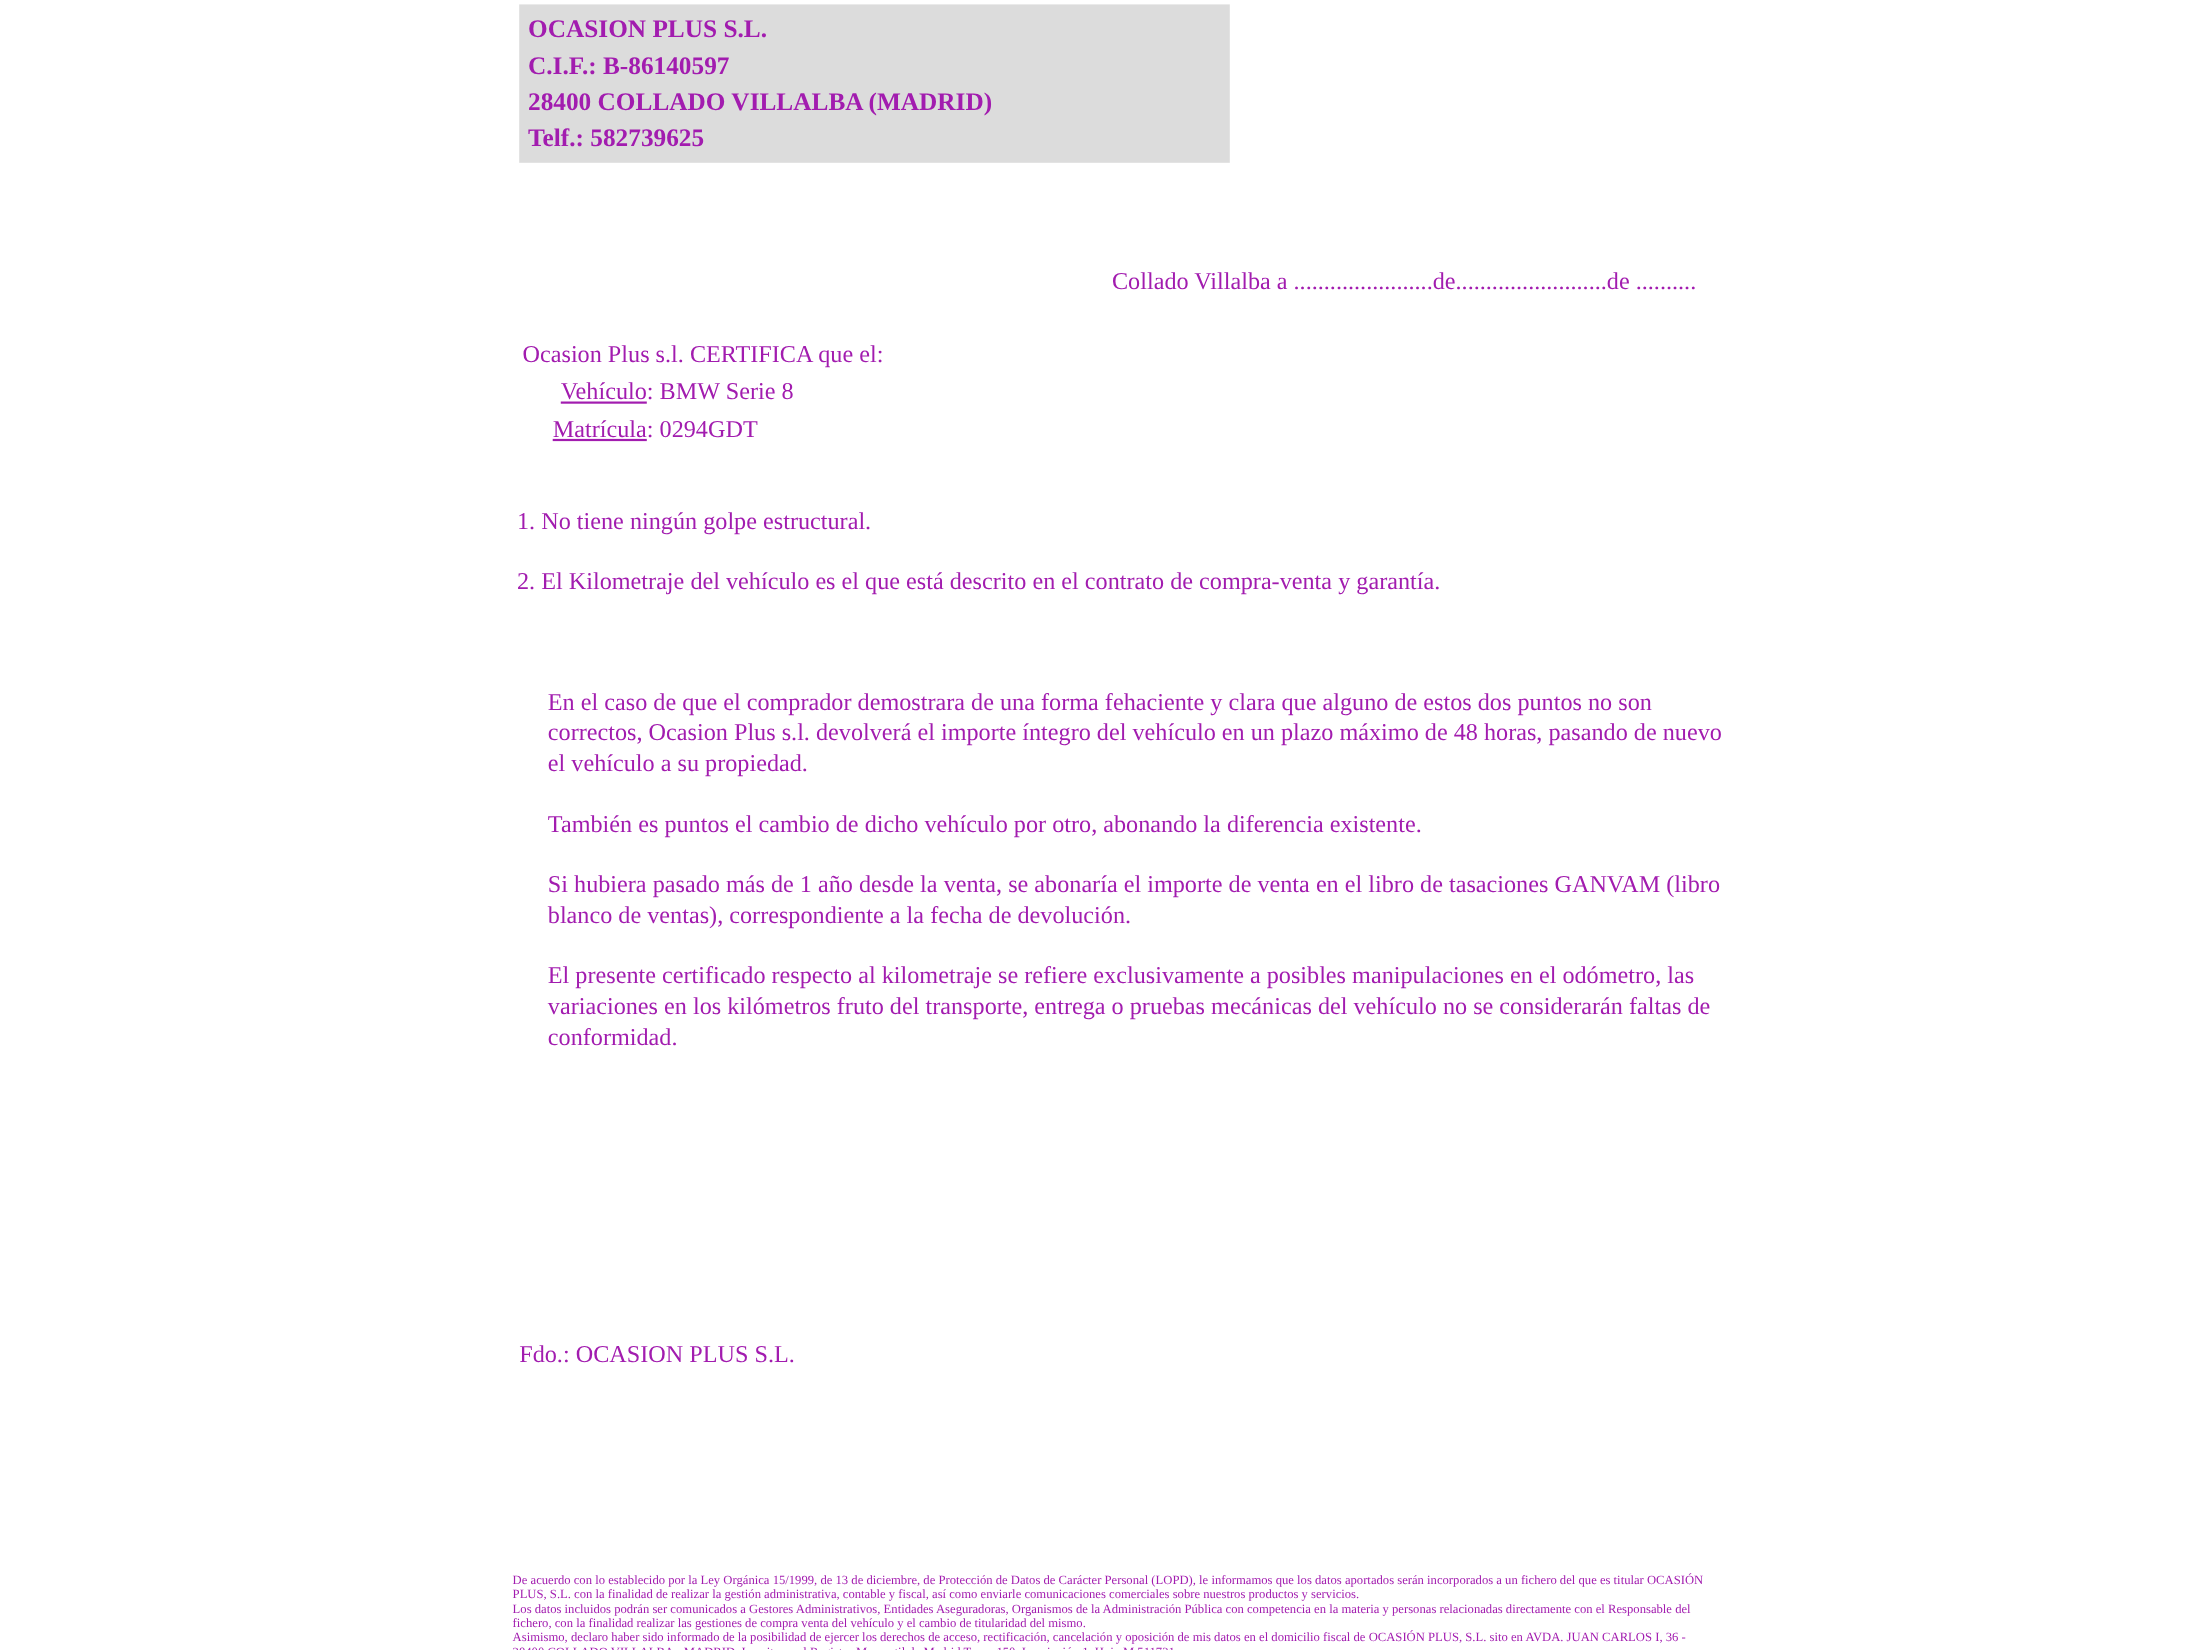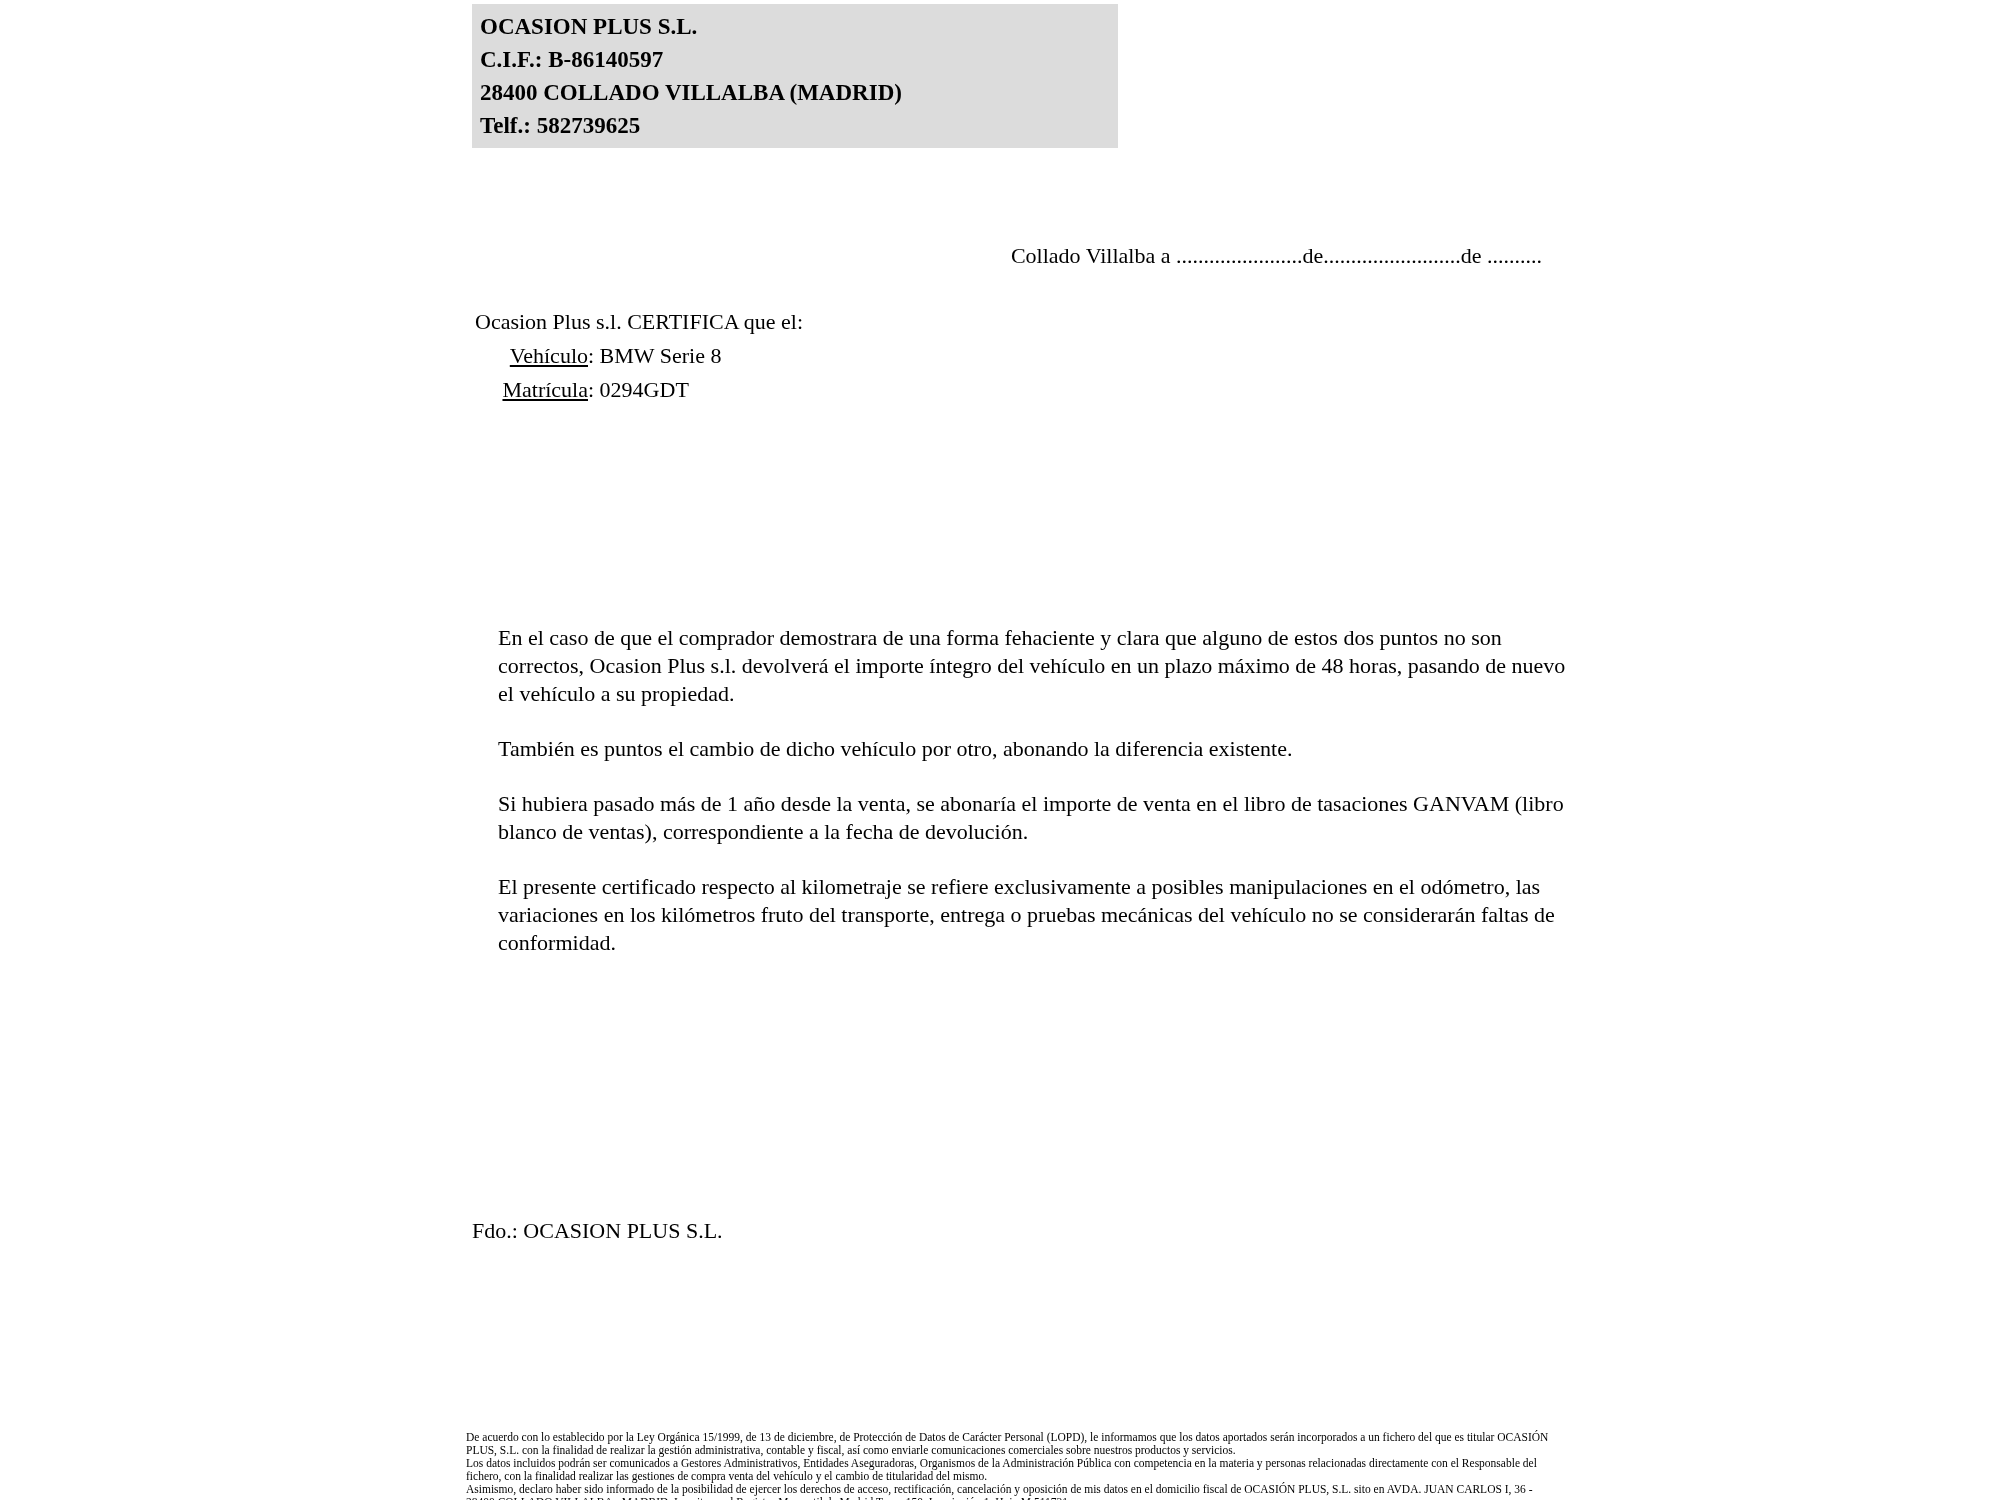--- a/index.html
+++ b/index.html
@@ -2,21 +2,21 @@
 <html><head>
 <meta charset="utf-8">
 <style>
   * { box-sizing: border-box; }
   html, body { margin: 0; padding: 0; background: #ffffff; }
   .page {
     position: relative;
     width: 2000px;
     height: 1500px;
     background: #ffffff;
-    color: #000000;
+    color: #a21caf;
     font-family: "Liberation Serif", serif;
     overflow: hidden;
   }
   .header-box {
     position: absolute;
     left: 472px;
     top: 4px;
     width: 646px;
     background: #dcdcdc;
     padding: 6px 8px 6px 8px;
@@ -90,20 +90,24 @@
   </div>
 
   <div class="date-line">Collado Villalba a .......................de.........................de ..........</div>
 
   <div class="certify">
     <div>Ocasion Plus s.l. CERTIFICA que el:</div>
     <div><span class="label-box"><span class="u">Vehículo</span></span><span>: BMW Serie 8</span></div>
     <div><span class="label-box"><span class="u">Matrícula</span></span><span>: 0294GDT</span></div>
   </div>
 
+  <div class="points">
+    <div class="pt">1. No tiene ningún golpe estructural.</div>
+    <div class="pt">2. El Kilometraje del vehículo es el que está descrito en el contrato de compra-venta y garantía.</div>
+  </div>
 
   <div class="paras">
     <p>En el caso de que el comprador demostrara de una forma fehaciente y clara que alguno de estos dos puntos no son correctos, Ocasion Plus s.l. devolverá el importe íntegro del vehículo en un plazo máximo de 48 horas, pasando de nuevo el vehículo a su propiedad.</p>
     <p>También es puntos el cambio de dicho vehículo por otro, abonando la diferencia existente.</p>
     <p>Si hubiera pasado más de 1 año desde la venta, se abonaría el importe de venta en el libro de tasaciones GANVAM (libro blanco de ventas), correspondiente a la fecha de devolución.</p>
     <p>El presente certificado respecto al kilometraje se refiere exclusivamente a posibles manipulaciones en el odómetro, las variaciones en los kilómetros fruto del transporte, entrega o pruebas mecánicas del vehículo no se considerarán faltas de conformidad.</p>
   </div>
 
   <div class="signature">Fdo.: OCASION PLUS S.L.</div>
 

